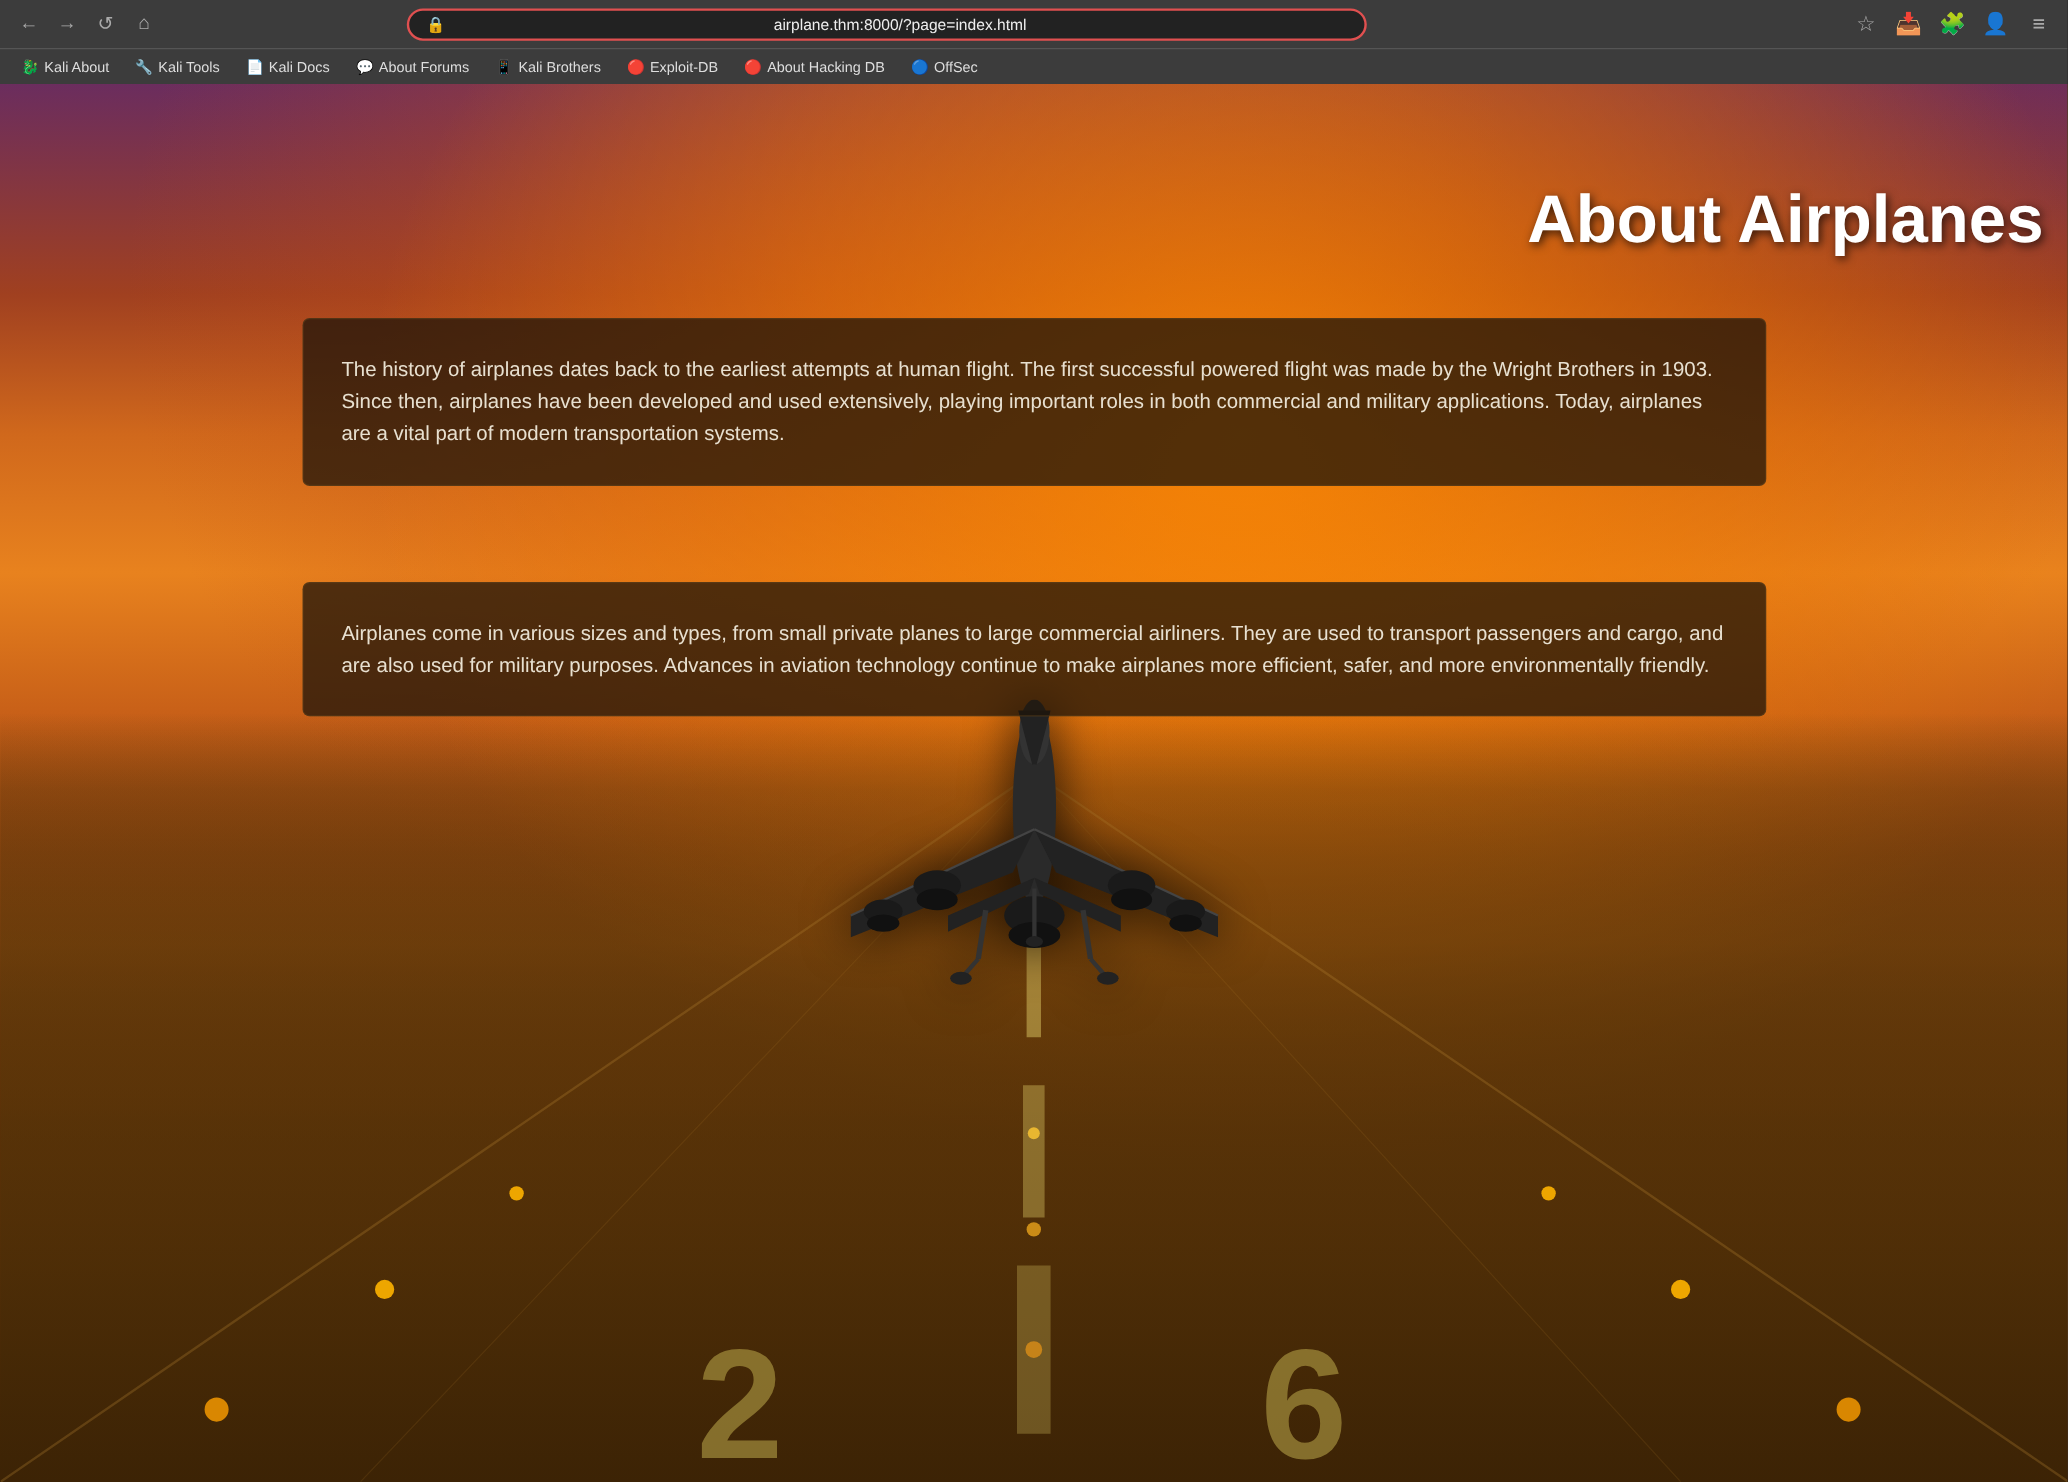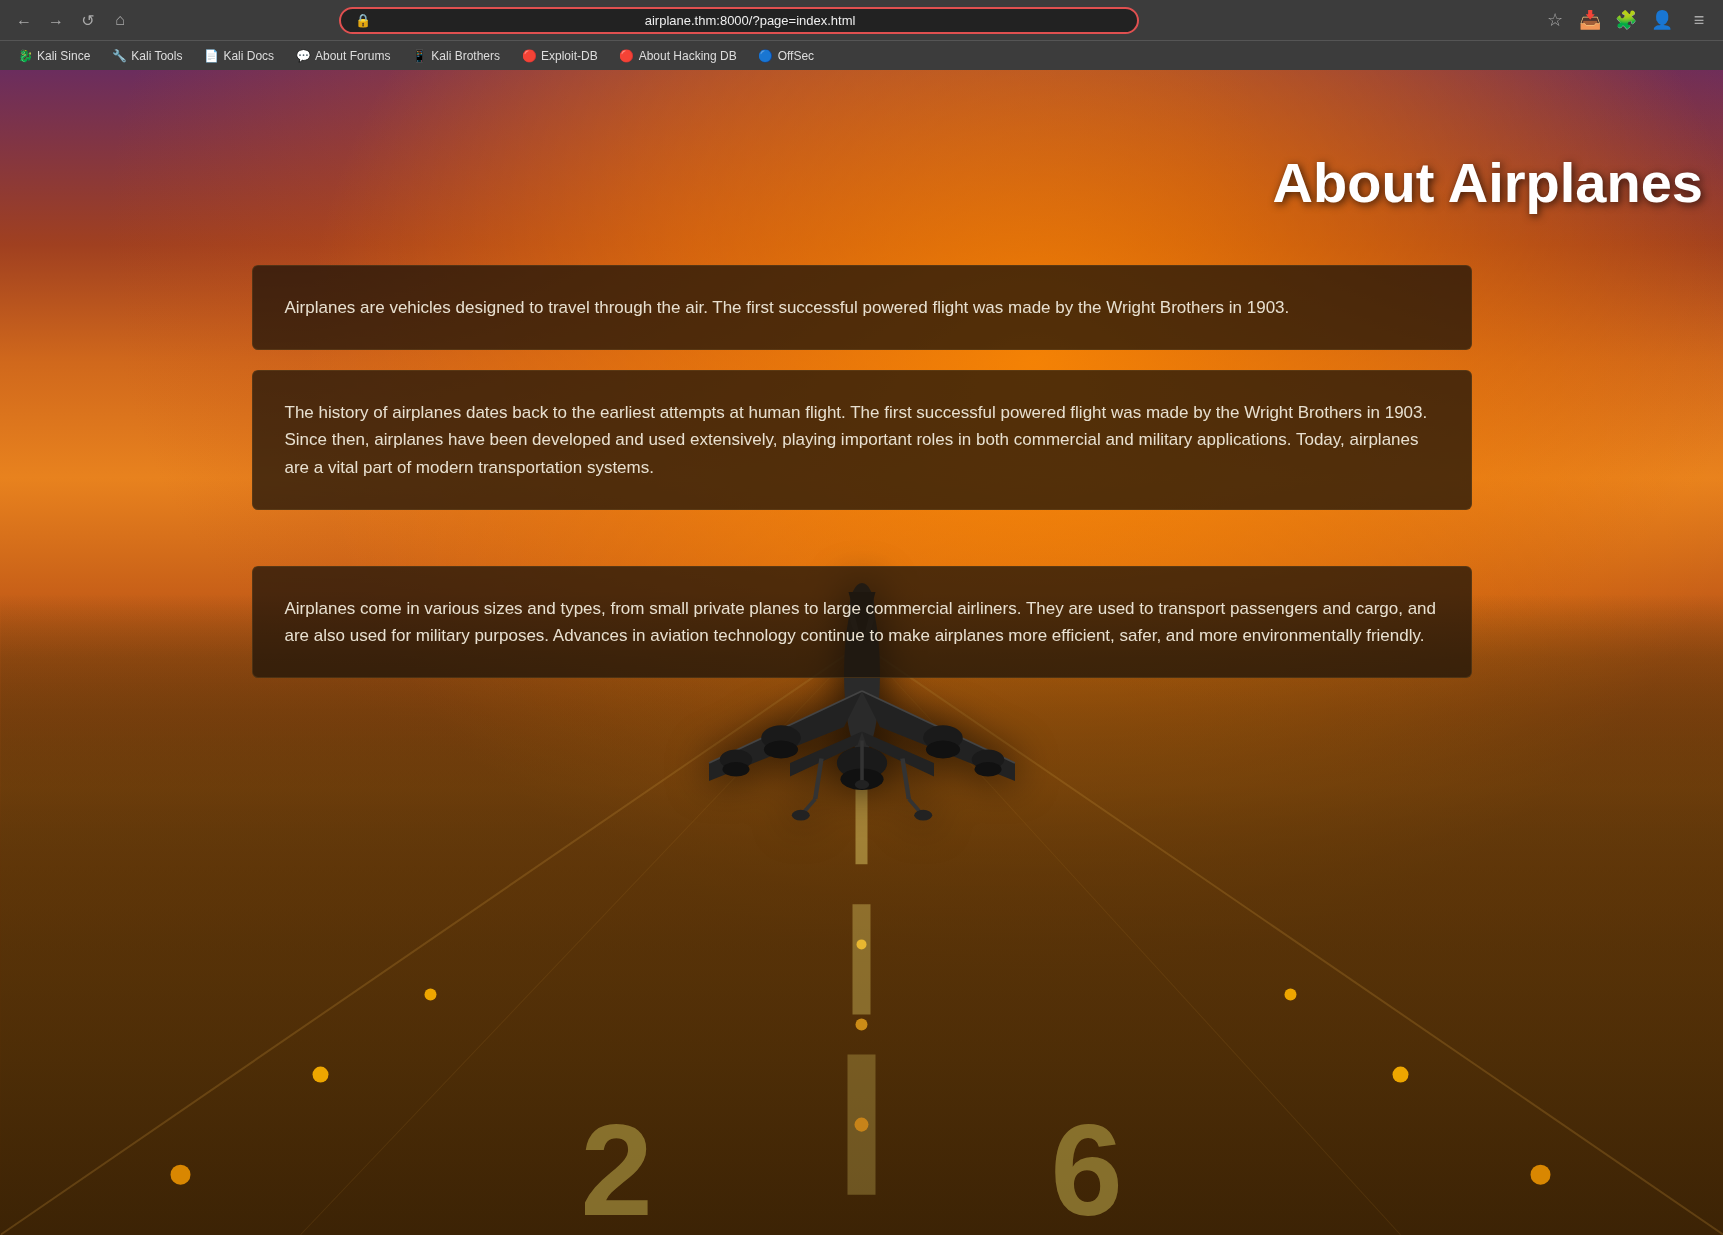--- a/index.html
+++ b/index.html
@@ -255,21 +255,21 @@
       <button class="toolbar-right-btn">📥</button>
       <button class="toolbar-right-btn">🧩</button>
       <button class="toolbar-right-btn">👤</button>
       <button class="toolbar-right-btn">≡</button>
     </div>
   </div>
 
   <div class="bookmarks-bar">
     <div class="bookmark-item">
       <span class="bookmark-icon">🐉</span>
-      <span>Kali Since</span>
+      <span>Kali About</span>
     </div>
     <div class="bookmark-item">
       <span class="bookmark-icon">🔧</span>
       <span>Kali Tools</span>
     </div>
     <div class="bookmark-item">
       <span class="bookmark-icon">📄</span>
       <span>Kali Docs</span>
     </div>
     <div class="bookmark-item">
@@ -384,26 +384,23 @@
   </div>
 
   <div class="page-inner">
 
     <div class="page-header">
       <h1 class="page-title">About Airplanes</h1>
     </div>
 
     <div class="content-area">
 
-      <div class="content-box">
-        <p>Airplanes are vehicles designed to travel through the air. The first successful powered flight was made by the Wright Brothers in 1903.</p>
-      </div>
 
       <div class="content-box">
         <p>The history of airplanes dates back to the earliest attempts at human flight. The first successful powered flight was made by the Wright Brothers in 1903. Since then, airplanes have been developed and used extensively, playing important roles in both commercial and military applications. Today, airplanes are a vital part of modern transportation systems.</p>
       </div>
 
-      <div class="content-box" style="margin-top: 56px;">
+      <div class="content-box" style="margin-top: 80px;">
         <p>Airplanes come in various sizes and types, from small private planes to large commercial airliners. They are used to transport passengers and cargo, and are also used for military purposes. Advances in aviation technology continue to make airplanes more efficient, safer, and more environmentally friendly.</p>
       </div>
     </div>
   </div>
 </div>
 
 </body></html>

